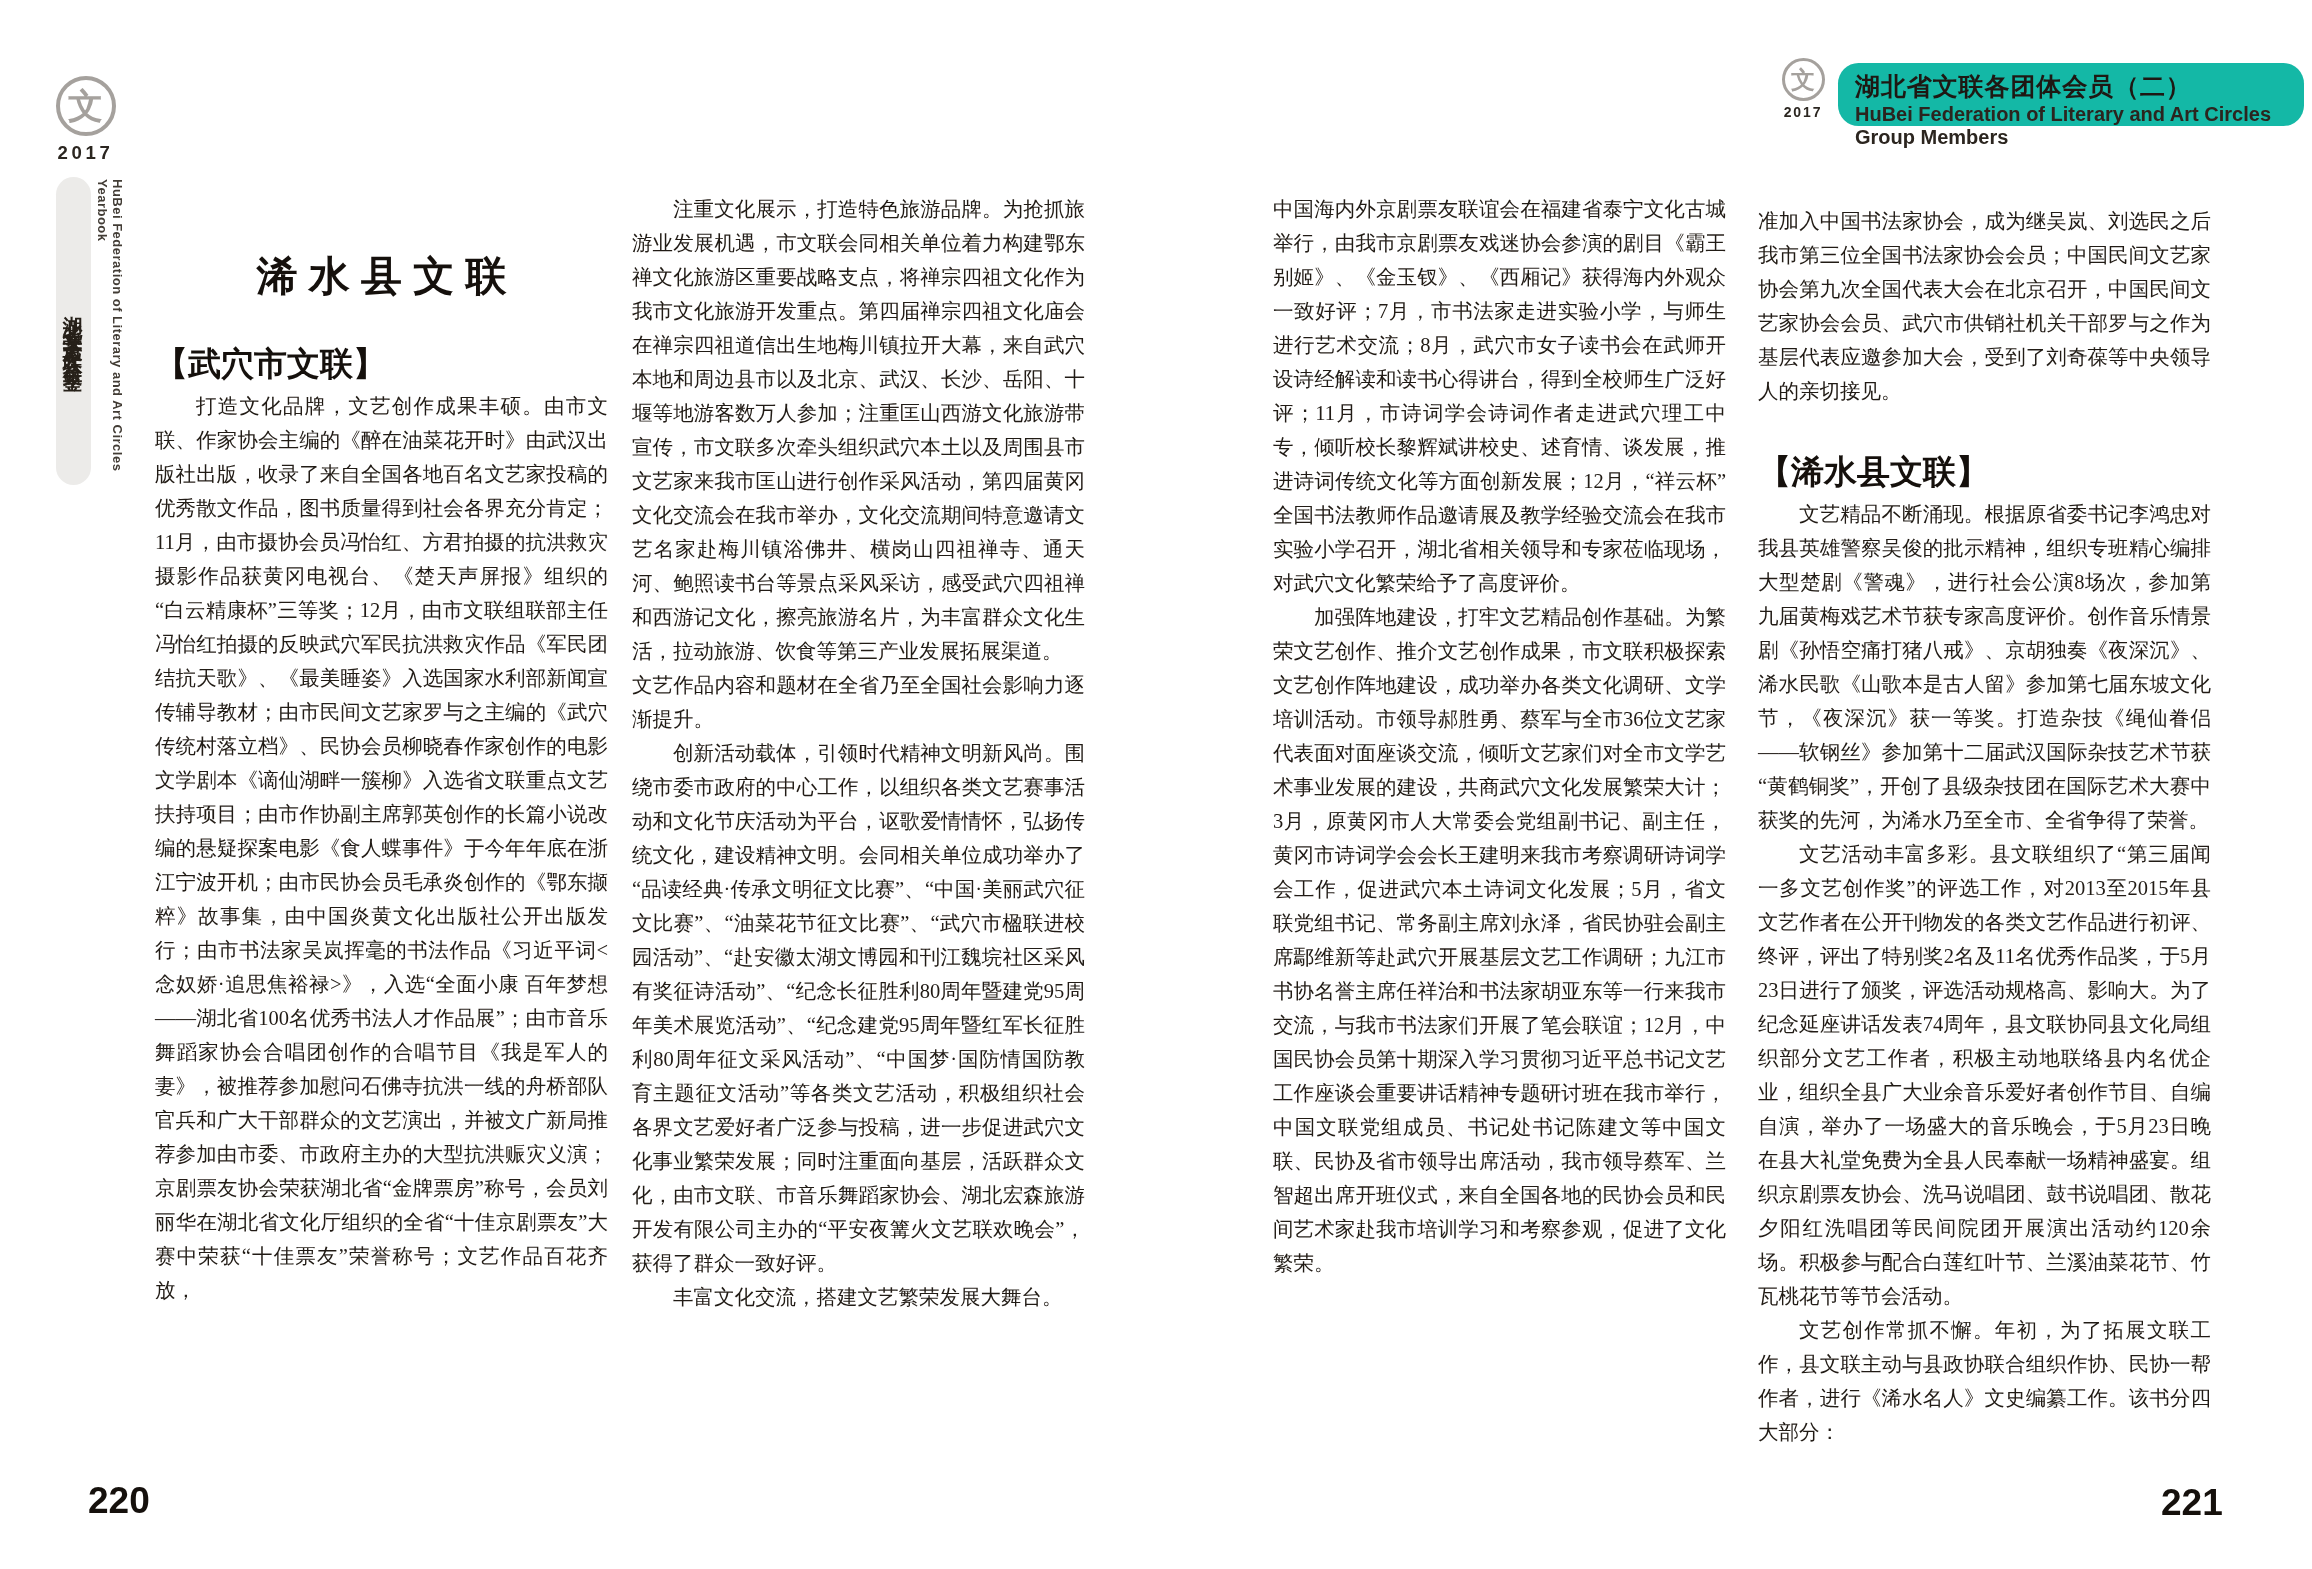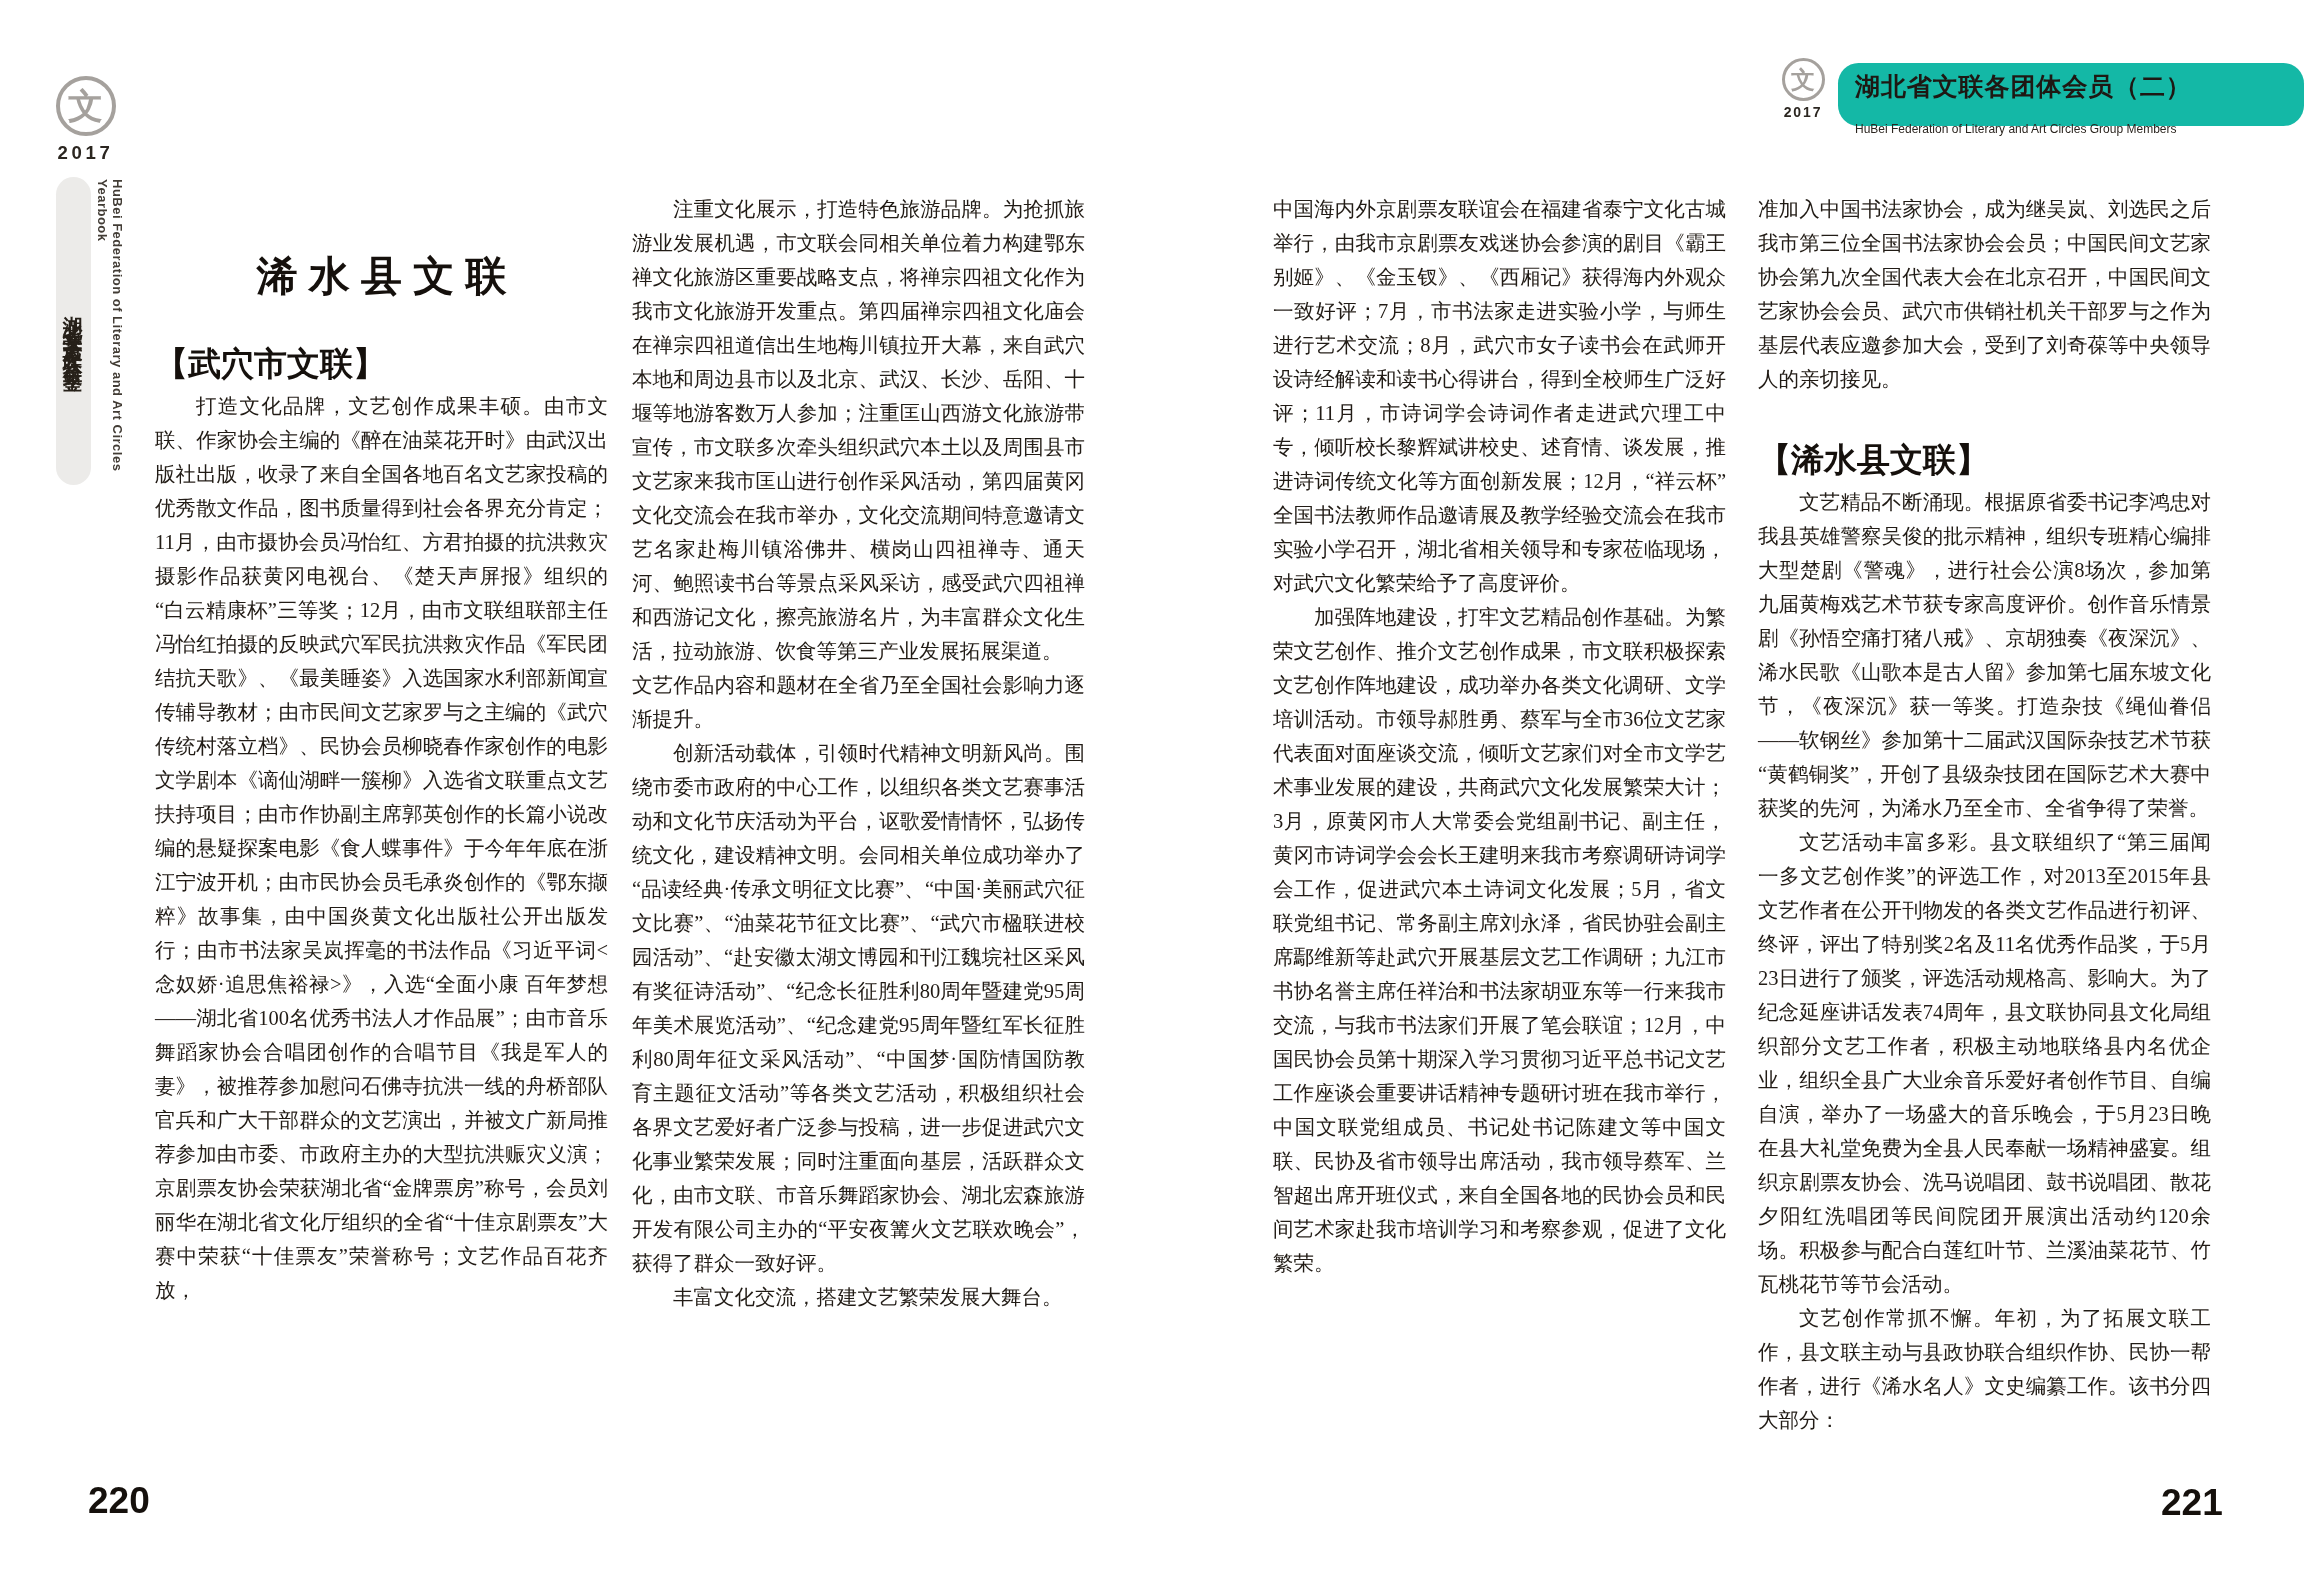--- a/index.html
+++ b/index.html
@@ -56,34 +56,34 @@
   .header-logo .logo-year { font-size:14px; letter-spacing:1.9px; margin-top:2.8px; }
   .header-band {
     position:absolute; left:1838px; top:63px; width:466px; height:63px;
     background:#14b8a6; border-radius:20.5px;
     padding:6.5px 0 0 17px;
   }
   .header-title {
     font-size:25px; font-weight:bold; color:#1e1813; letter-spacing:0.9px;
   }
   .header-sub {
-    font-size:12px; font-weight:normal; color:#2b251f; margin-top:19px;
+    font-size:20px; font-weight:bold; color:#2b251f; margin-top:0;
   }
 
   
   .column {
     position:absolute; top:192px; width:453px;
     font-size:20.5px; line-height:34px;
     text-align:justify; text-justify:inter-ideograph;
     color:#211b15;
   }
   .col-0 { left:155px; }
   .col-1 { left:632px; }
   .col-2 { left:1273px; }
-  .col-3 { left:1758px; }
+  .col-3 { left:1758px;margin-top:12px; }
 
   .para { text-indent:2em; }
   .para.no-indent { text-indent:0; }
 
   .section-title {
     font-family:"Liberation Sans","DejaVu Sans",sans-serif;
     font-size:41px; line-height:48px; font-weight:bold;
     text-align:center; letter-spacing:11.2px; text-indent:11.2px;
     margin:60px 0 47px; color:#15100c;
   }

